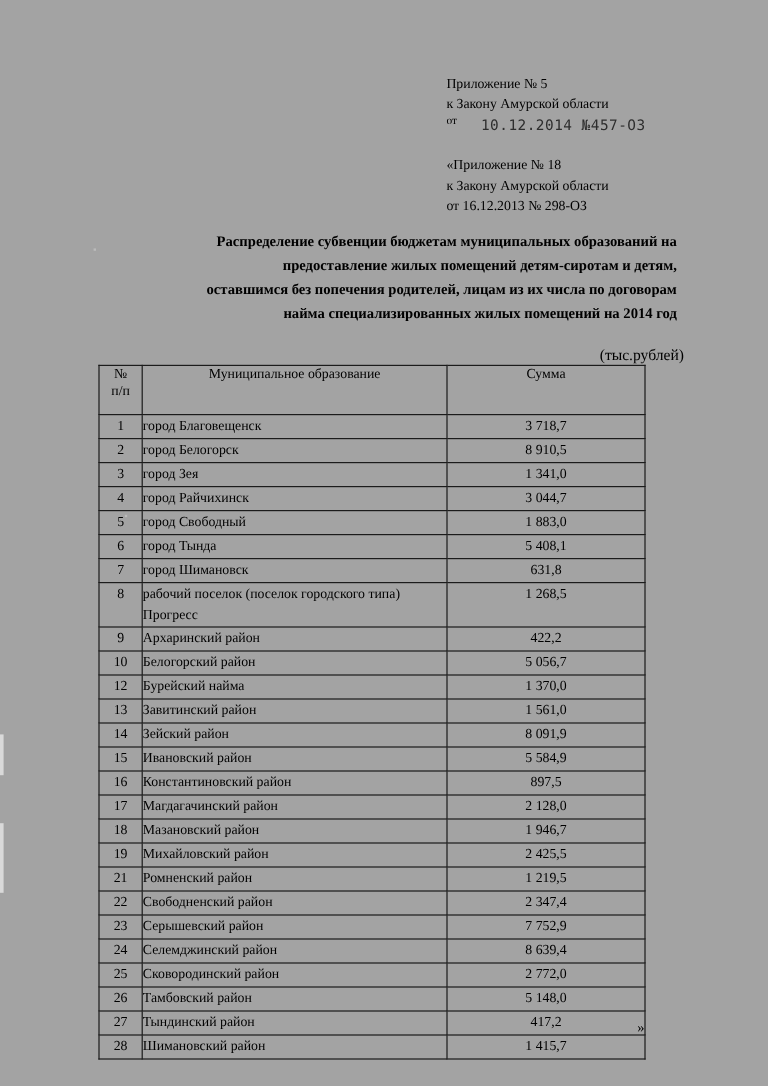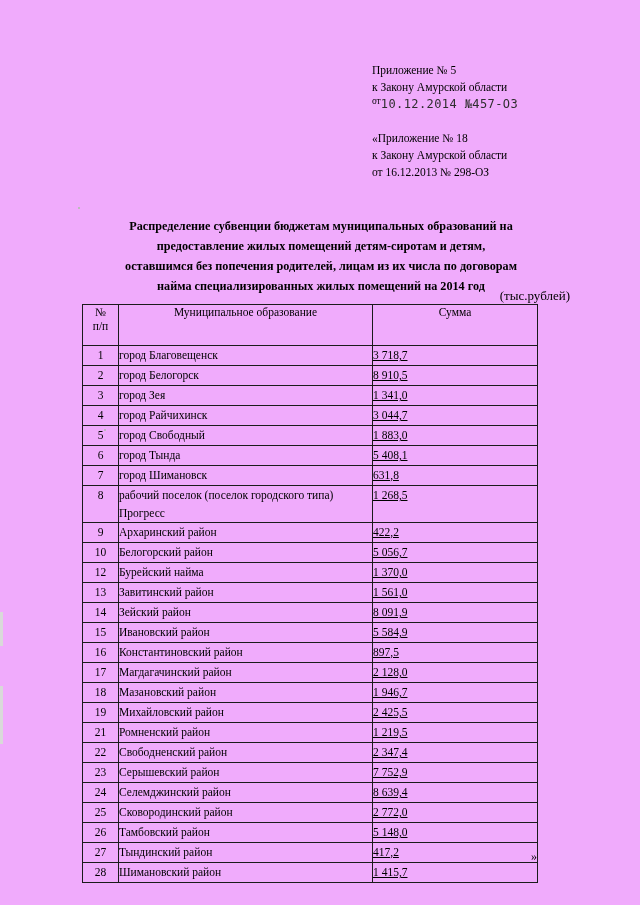--- a/index.html
+++ b/index.html
@@ -9,21 +9,21 @@
   }
   body {
     font-family: "Liberation Serif", serif;
     color: #000000;
     -webkit-font-smoothing: antialiased;
   }
   .page {
     position: relative;
     width: 640px;
     height: 905px;
-    background: #f0abfc;
+    background: #a3a3a3;
     overflow: hidden;
   }
 
   
   .scan-mark {
     position: absolute;
     background: #d9d9d9;
   }
   .scan-mark.left-a { left: 0px;  top: 612px; width: 3px; height: 34px; }
   .scan-mark.left-b { left: 0px;  top: 686px; width: 3px; height: 58px; }
@@ -38,45 +38,44 @@
     white-space: nowrap;
   }
   .hdr-block-1 { left: 372px; top: 62px; }
   .hdr-block-2 { left: 372px; top: 130px; }
 
   .hdr-line { display: block; }
 
   .hdr-date-row {
     display: flex;
     align-items: flex-end;
-    gap: 0;
+    gap: 20px;
   }
   .hdr-date-prefix {
     font-size: 9.5px;
     position: relative;
     top: -3px;
   }
   .hdr-date-typed {
     font-family: "DejaVu Sans Mono", monospace;
     font-size: 12px;
     letter-spacing: 0.4px;
     color: #2e2e2e;
   }
 
   
   .doc-title {
     position: absolute;
     left: 78px;
     top: 191px;
     width: 486px;
-    text-align: center;
+    text-align: right;
     font-weight: bold;
     font-size: 12.2px;
     line-height: 20px;
-    margin-top: 25px;
   }
   .doc-title .tl { display: block; }
 
   
   .units {
     position: absolute;
     left: 0;
     top: 288px;
     width: 570px;
     text-align: right;
@@ -123,25 +122,24 @@
     height: 19px;
     line-height: 18px;
   }
   td.name {
     text-align: left;
     padding-left: 4px;
     line-height: 18px;
     height: 19px;
   }
   td.sum {
-    text-align: left;
+    text-align: center;
     padding-right: 5px;
     line-height: 18px;
     height: 19px;
-    text-decoration: underline;
   }
   tr.tall td.num,
   tr.tall td.name,
   tr.tall td.sum { height: 34px; }
   tr.tall td.name { white-space: normal; margin-top: 45px; }
 
   
   .closing-quote {
     position: absolute;
     left: 0;

